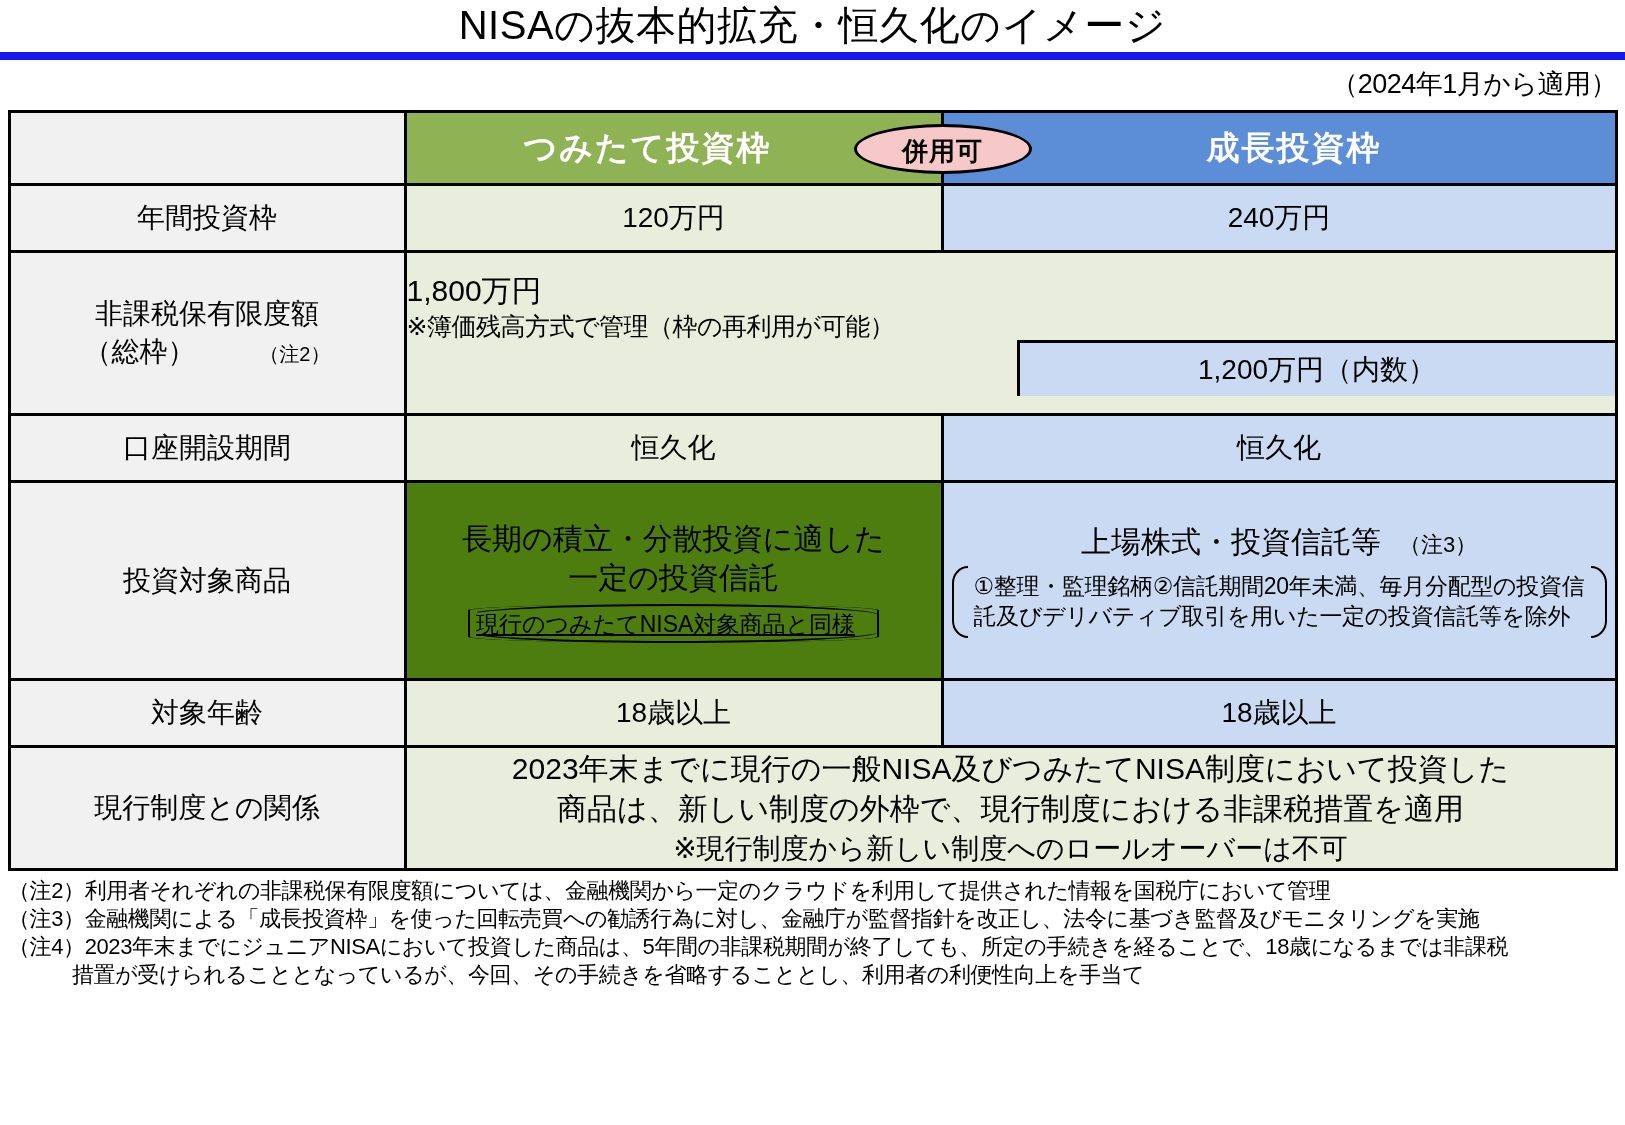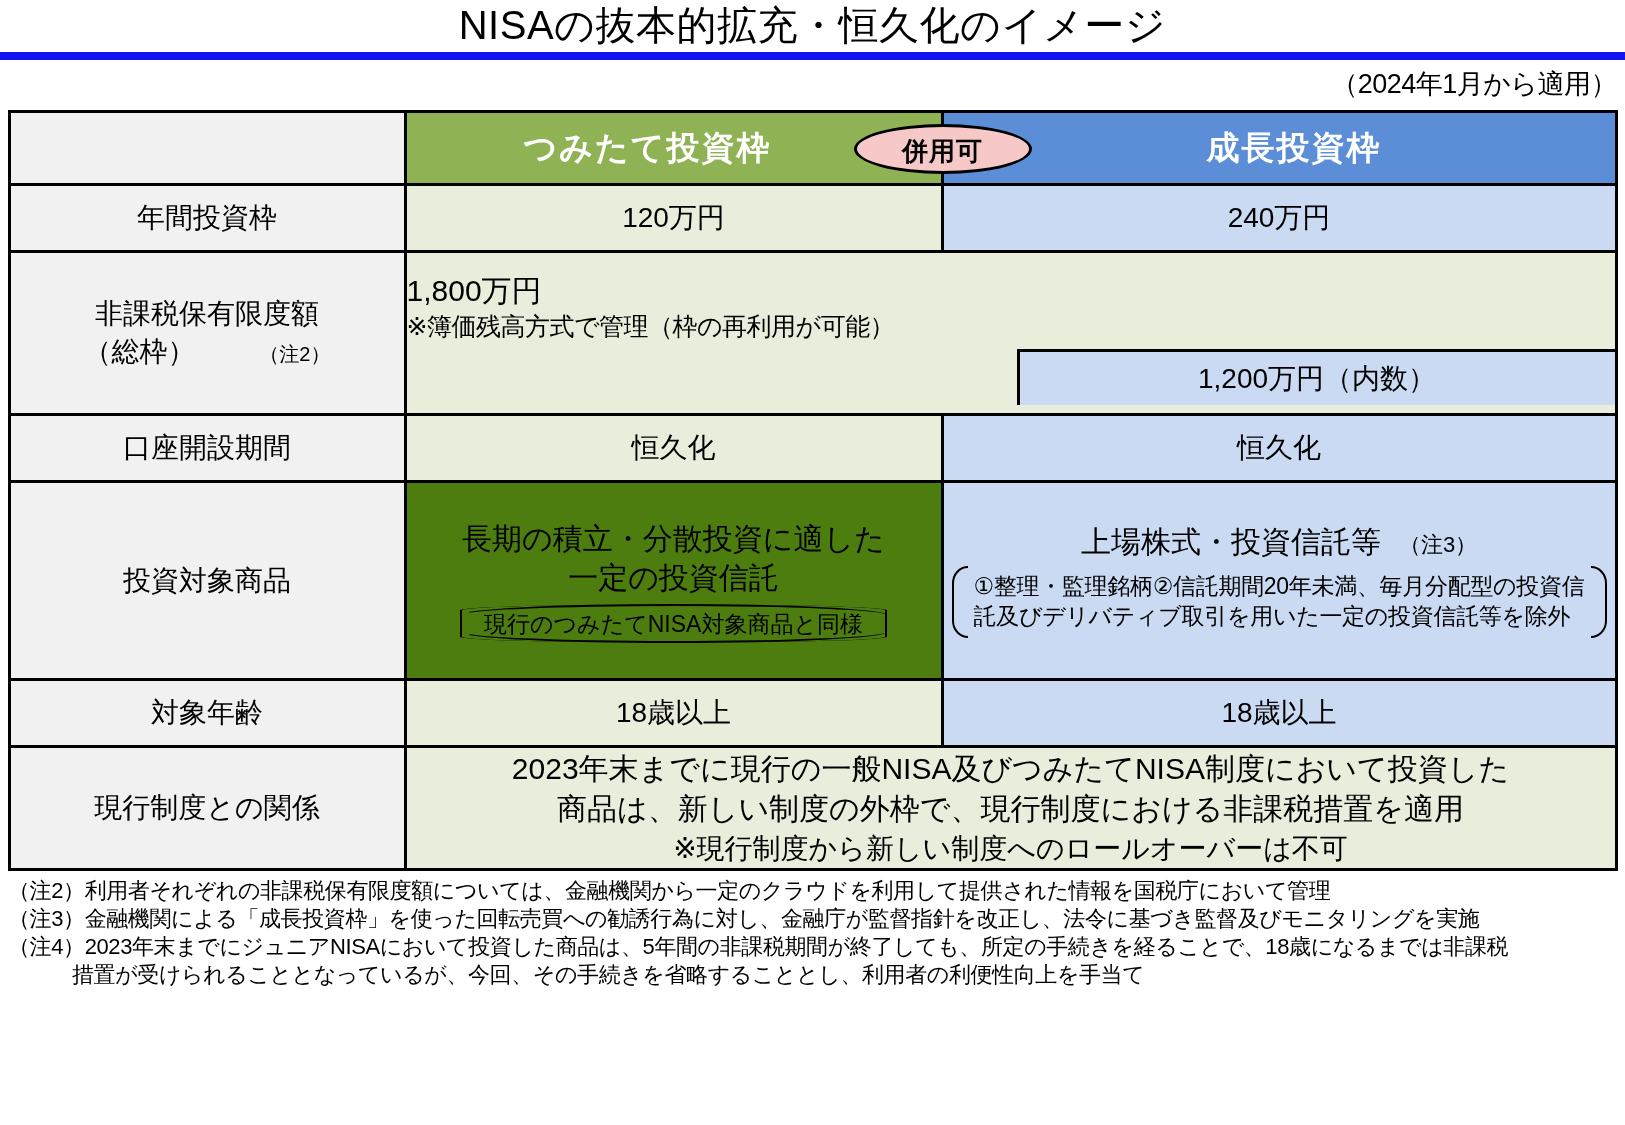--- a/index.html
+++ b/index.html
@@ -143,21 +143,21 @@
   }
   .limit-sub {
     font-size: 25px;
     line-height: 1.25;
     margin-top: 2px;
     letter-spacing: -0.5px;
   }
   .limit-blue-box {
     position: absolute;
     right: 0;
-    bottom: 8px;
+    bottom: 17px;
     width: 598px;
     height: 56px;
     background: #C9DAF2;
     border-top: 3px solid #000;
     border-left: 3px solid #000;
     box-sizing: border-box;
     font-size: 28px;
     line-height: 53px;
     text-align: center;
   }
@@ -168,26 +168,27 @@
     background: #4d7c0f;
     padding: 6px 10px 10px 10px;
   }
   .prod-main {
     font-size: 30px;
     line-height: 1.3;
   }
   .prod-bracket {
     display: inline-block;
     font-size: 23px;
-    padding: 4px 22px 2px 22px;
+    padding: 4px 22px 2px 6px;
     margin-top: 8px;
     border-left: 2px solid #000;
     border-right: 2px solid #000;
     border-radius: 40% / 14%;
     position: relative;
+    text-decoration: underline;
   }
   .prod-bracket::before,
   .prod-bracket::after {
     content: "";
     position: absolute;
     left: -1px;
     right: -1px;
     height: 9px;
     border-left: 2px solid transparent;
   }

